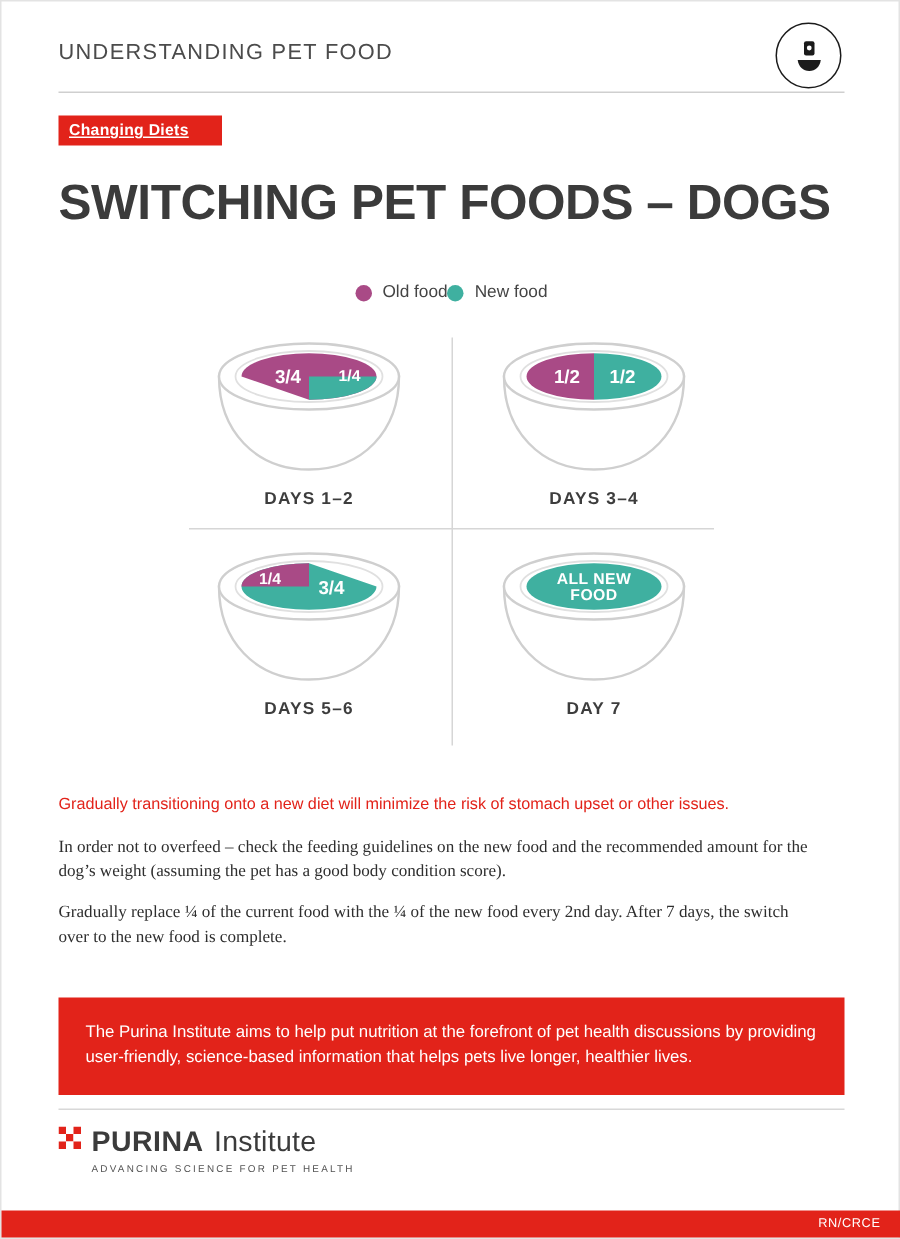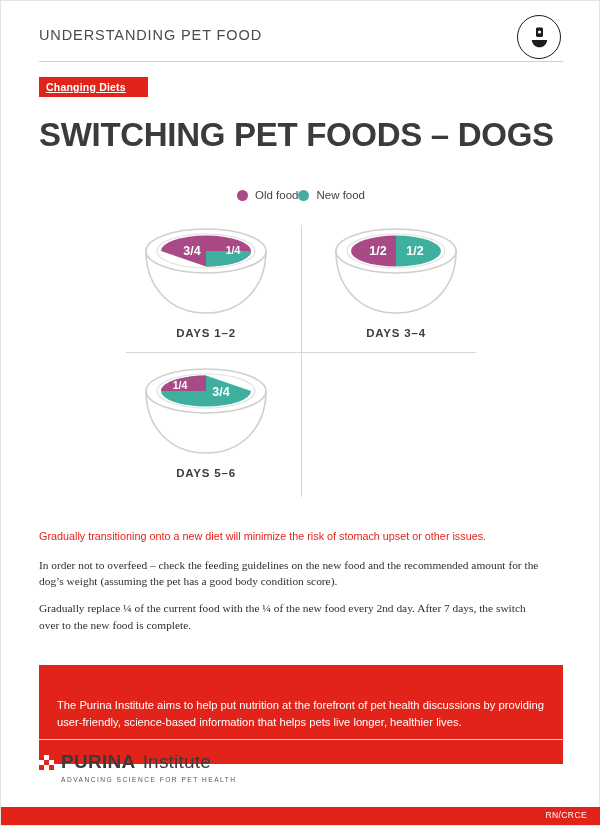--- a/index.html
+++ b/index.html
@@ -197,39 +197,39 @@
   
   .callout {
     position: absolute;
     top: 664px;
     left: 38px;
     width: 524px;
     background: #e2231a;
     color: #ffffff;
     font-size: 11.2px;
     line-height: 1.55;
-    padding: 32px 18px;
+    padding: 15px 18px;
   }
 
   
   .footer-rule {
     position: absolute;
     top: 738px;
     left: 38px;
     width: 524px;
     height: 1px;
     background: #d8d8d8;
   }
   .purina-logo {
     position: absolute;
     top: 750px;
     left: 38px;
     width: 300px;
   }
-  .purina-row { display: flex; align-items: center; gap: 7px; }
+  .purina-row { display: flex; gap: 7px; }
   .checker {
     width: 15px;
     height: 15px;
     display: block;
   }
   .purina-word {
     font-size: 19px;
     font-weight: 700;
     letter-spacing: 0.3px;
     color: #3b3b3b;
@@ -345,20 +345,33 @@
           <path d="M70 34 m45 0 a45 15.5 0 1 1 -90 0 a45 15.5 0 0 1 45 -15.5 Z" fill="#3fb0a0"></path>
 
           <path d="M70 34 L25 34 A45 15.5 0 0 1 70 18.5 Z" fill="#a94a86"></path>
           <text class="frac-sm" x="44" y="32" text-anchor="middle">1/4</text>
           <text class="frac" x="85" y="39" text-anchor="middle">3/4</text>
         </svg>
       </div>
       <div class="cell-label">DAYS 5–6</div>
     </div>
 
+    <div class="cell c3">
+      <div class="bowl-wrap">
+        <svg class="bowl-svg" width="140" height="104" viewBox="0 0 140 104">
+          <path d="M10 34 C10 70 34 96 70 96 C106 96 130 70 130 34 Z" fill="#ffffff" stroke="#cfcfcf" stroke-width="1.6"></path>
+          <ellipse cx="70" cy="34" rx="60" ry="22" fill="#ffffff" stroke="#cfcfcf" stroke-width="1.6"></ellipse>
+          <ellipse cx="70" cy="34" rx="49" ry="17" fill="#ffffff" stroke="#e0e0e0" stroke-width="1.2"></ellipse>
+          <ellipse cx="70" cy="34" rx="45" ry="15.5" fill="#3fb0a0"></ellipse>
+          <text class="allnew" x="70" y="32" text-anchor="middle">ALL NEW</text>
+          <text class="allnew" x="70" y="43" text-anchor="middle">FOOD</text>
+        </svg>
+      </div>
+      <div class="cell-label">DAY 7</div>
+    </div>
   </div>
 
   <div class="lead">Gradually transitioning onto a new diet will minimize the risk of stomach upset or other issues.</div>
 
   <div class="paras">
     <p>In order not to overfeed – check the feeding guidelines on the new food and the recommended amount for the dog’s weight (assuming the pet has a good body condition score).</p>
     <p>Gradually replace ¼ of the current food with the ¼ of the new food every 2nd day. After 7 days, the switch over to the new food is complete.</p>
   </div>
 
   <div class="callout">The Purina Institute aims to help put nutrition at the forefront of pet health discussions by providing user-friendly, science-based information that helps pets live longer, healthier lives.</div>

